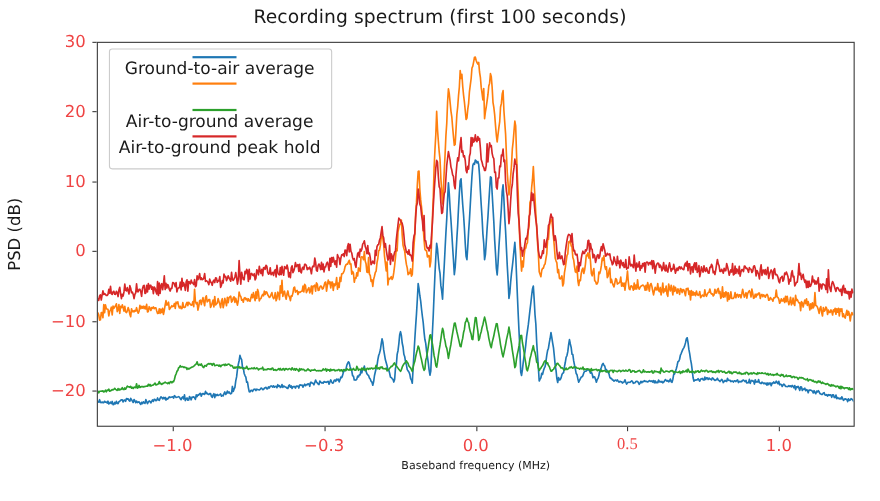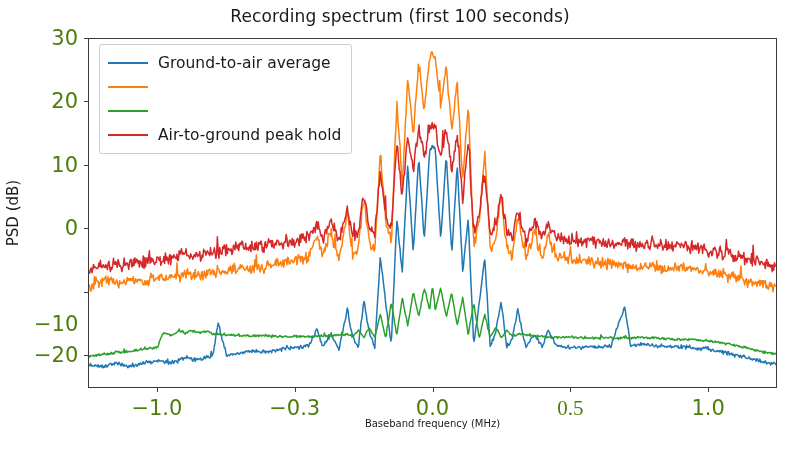--- a/index.html
+++ b/index.html
@@ -44,22 +44,22 @@
   #trace-svg {
     position: absolute;
     left: 0;
     top: 0;
     width: 100%;
     height: 100%;
     display: block;
   }
   .tick-label {
     position: absolute;
-    font-size: 21px;
-    color: #4d7c0f;
+    font-size: 15px;
+    color: #ef4444;
     white-space: nowrap;
   }
   .ytick-label {
     text-align: right;
     transform: translateY(-50%);
   }
   .xtick-label {
     transform: translateX(-50%);
   }
   .tick-mark {
@@ -97,20 +97,21 @@
     top: 44px;
     background: #ffffff;
     border: 1px solid #cccccc;
     border-radius: 3px;
     padding: 6px 10px 6px 8px;
   }
   .legend-row {
     display: flex;
     align-items: center;
     height: 24px;
+    flex-direction: column;
   }
   .legend-swatch {
     width: 40px;
     height: 0;
     border-top-width: 2.2px;
     border-top-style: solid;
     margin-right: 10px;
     flex: 0 0 auto;
   }
   .legend-text {
@@ -127,21 +128,21 @@
   <div id="chart-title">Recording spectrum (first 100 seconds)</div>
 
   <div id="ylabel" style="left: 22px; top: 213px; transform: rotate(-90deg) translate(-50%, -100%);">PSD (dB)</div>
   <div id="xlabel">Baseband frequency (MHz)</div>
 
   <div id="ytick-labels">
       <div class="tick-label ytick-label" style="left: 34px; width: 44px; top: 38px;">30</div>
       <div class="tick-label ytick-label" style="left: 34px; width: 44px; top: 101.406px;">20</div>
       <div class="tick-label ytick-label" style="left: 34px; width: 44px; top: 164.812px;">10</div>
       <div class="tick-label ytick-label" style="left: 34px; width: 44px; top: 228.217px;">0</div>
-      <div class="tick-label ytick-label" style="left: 34px; width: 44px; top: 291.623px; margin-top: 32px;">−10</div>
+      <div class="tick-label ytick-label" style="left: 34px; width: 44px; top: 291.623px;">−10</div>
       <div class="tick-label ytick-label" style="left: 34px; width: 44px; top: 355.029px;">−20</div>
     </div>
   <div id="xtick-labels">
       <div class="tick-label xtick-label" style="left: 156.9px; top: 396px;">−1.0</div>
       <div class="tick-label xtick-label" style="left: 294.7px; top: 396px;">−0.3</div>
       <div class="tick-label xtick-label" style="left: 432.5px; top: 396px;">0.0</div>
       <div class="tick-label xtick-label" style="left: 570.3px; top: 396px; font-family: Liberation Serif, serif;">0.5</div>
       <div class="tick-label xtick-label" style="left: 708.1px; top: 396px;">1.0</div>
     </div>
   <div id="tick-marks">
@@ -170,20 +171,21 @@
   <div id="legend">
       <div class="legend-row">
         <span class="legend-swatch" style="border-top-color: rgb(31, 119, 180);"></span>
         <span class="legend-text">Ground-to-air average</span>
       </div>
       <div class="legend-row">
         <span class="legend-swatch" style="border-top-color: rgb(255, 127, 14);"></span>
       </div>
       <div class="legend-row">
         <span class="legend-swatch" style="border-top-color: rgb(44, 160, 44);"></span>
+        <span class="legend-text">Air-to-ground average</span>
       </div>
       <div class="legend-row">
         <span class="legend-swatch" style="border-top-color: rgb(214, 39, 40);"></span>
         <span class="legend-text">Air-to-ground peak hold</span>
       </div>
     </div>
 
 </div>
 
 </body></html>

